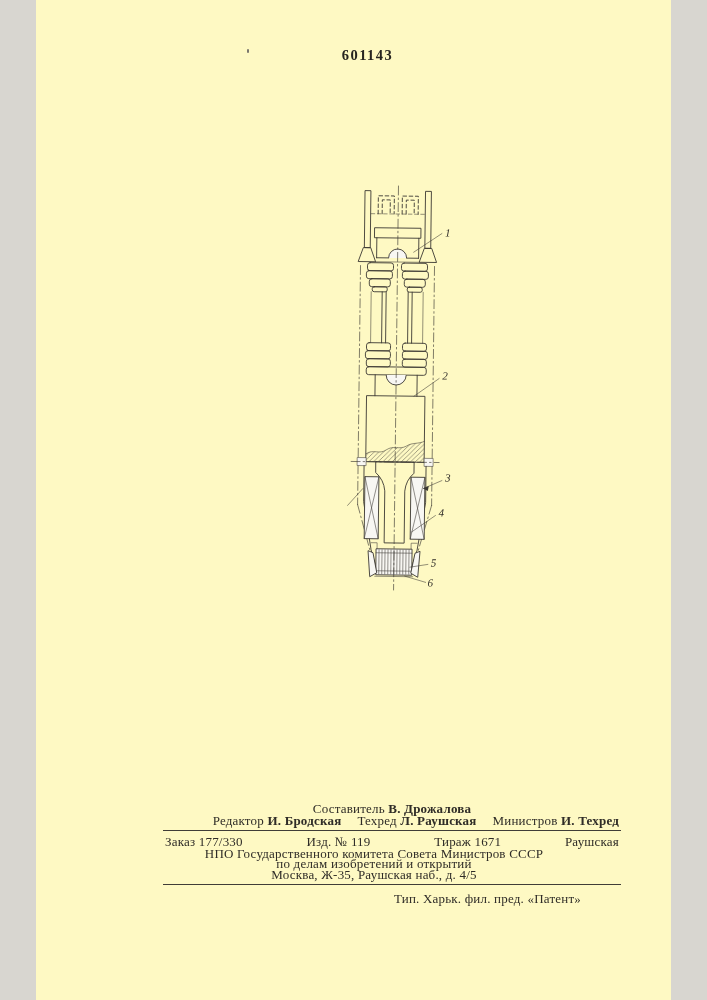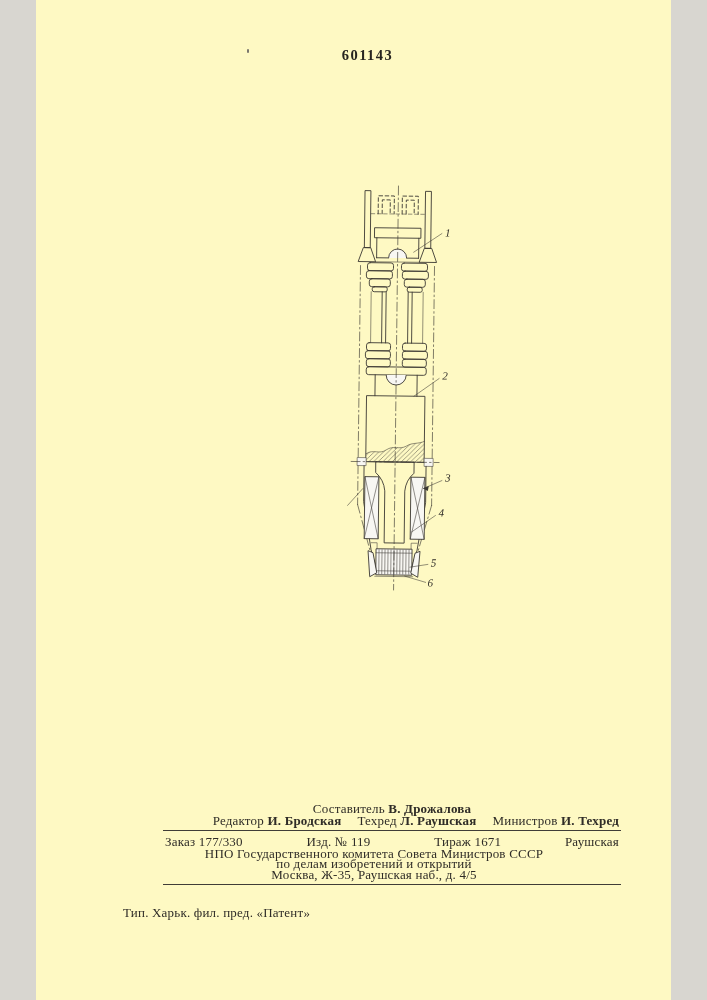--- a/index.html
+++ b/index.html
@@ -20,21 +20,21 @@
 
   
   .imprint{position:absolute;left:127px;top:800px;width:458px;font-size:13px;
            line-height:11.5px;letter-spacing:.2px;color:#2f2c27;}
   .row-center{text-align:center;padding-top:3px;}
   .row-cols{display:flex;justify-content:flex-end;padding:0 2px;gap:16px;}
   .name{font-weight:bold;}
   .rule{border:none;border-top:1.7px solid #403d37;margin:4px 0 0 0;}
   .order-row{display:flex;justify-content:space-between;margin-top:5px;padding:0 2px;}
   .org{text-align:center;transform:translateX(-18px);margin-top:1px;line-height:10.6px;}
-  .printer-row{text-align:left;transform:translateX(-40px);margin-top:22px;}
+  .printer-row{text-align:right;transform:translateX(-40px);margin-top:8px;}
 </style>
 </head>
 <body>
 
 <div class="page">
 
   <div class="patent-number">601143</div>
   <div class="speck"></div>
 
   <svg class="figure-svg" viewBox="290 180 150 420" xmlns="http://www.w3.org/2000/svg">

